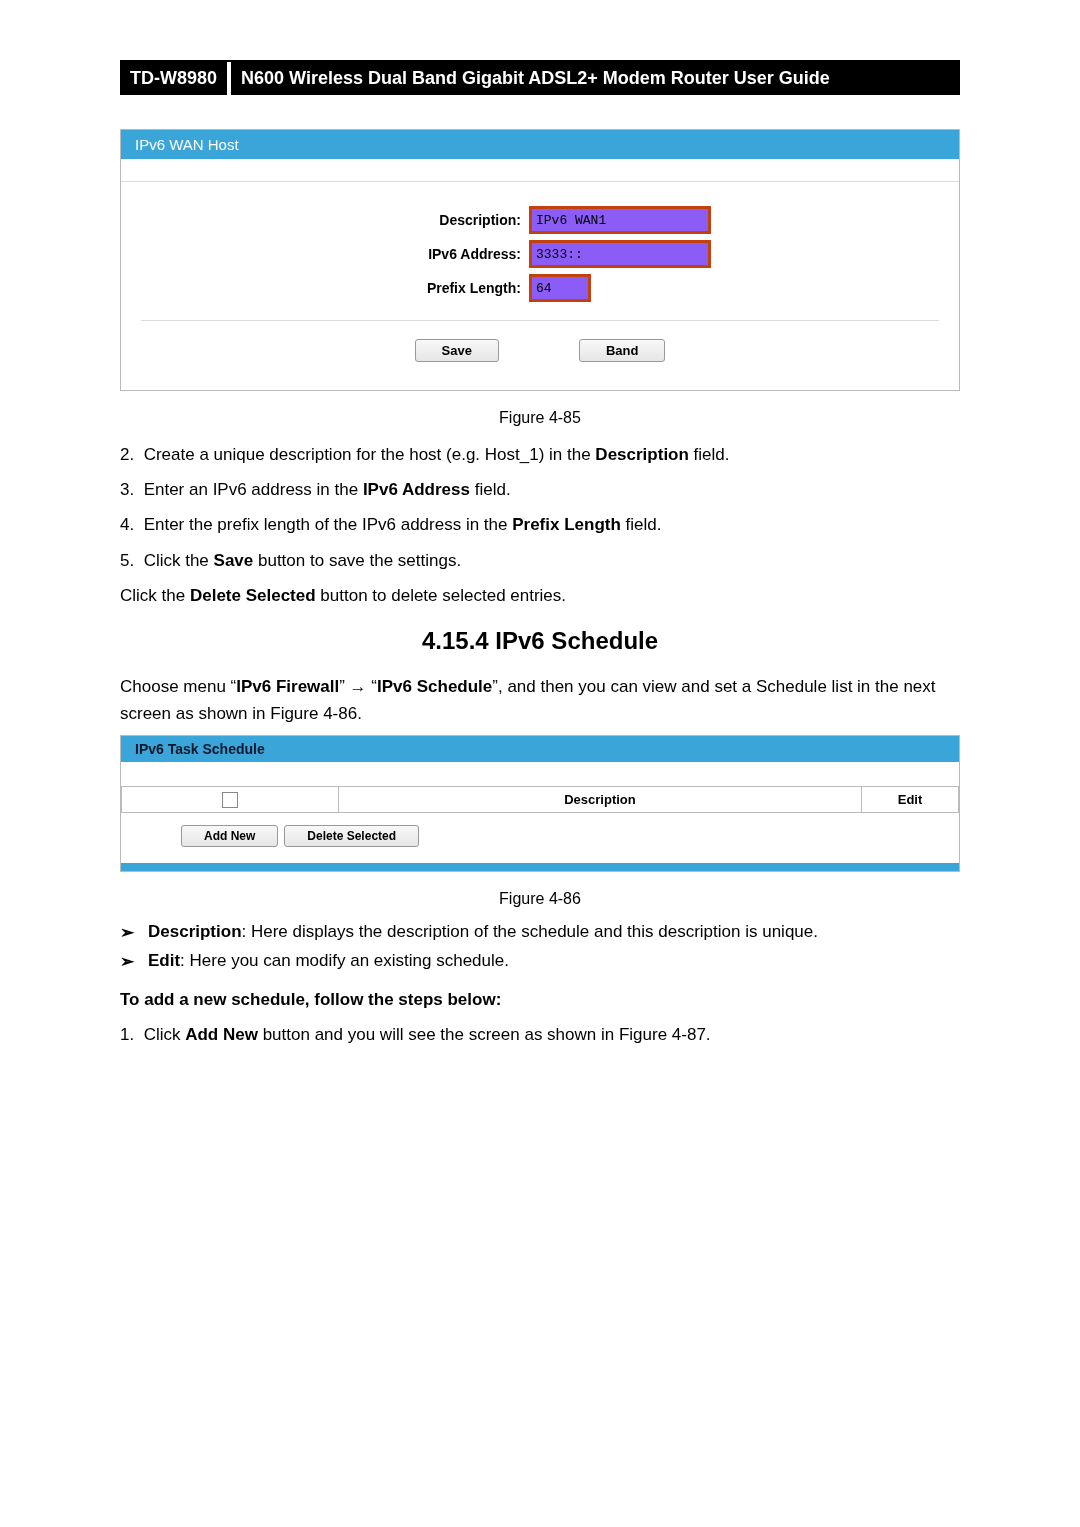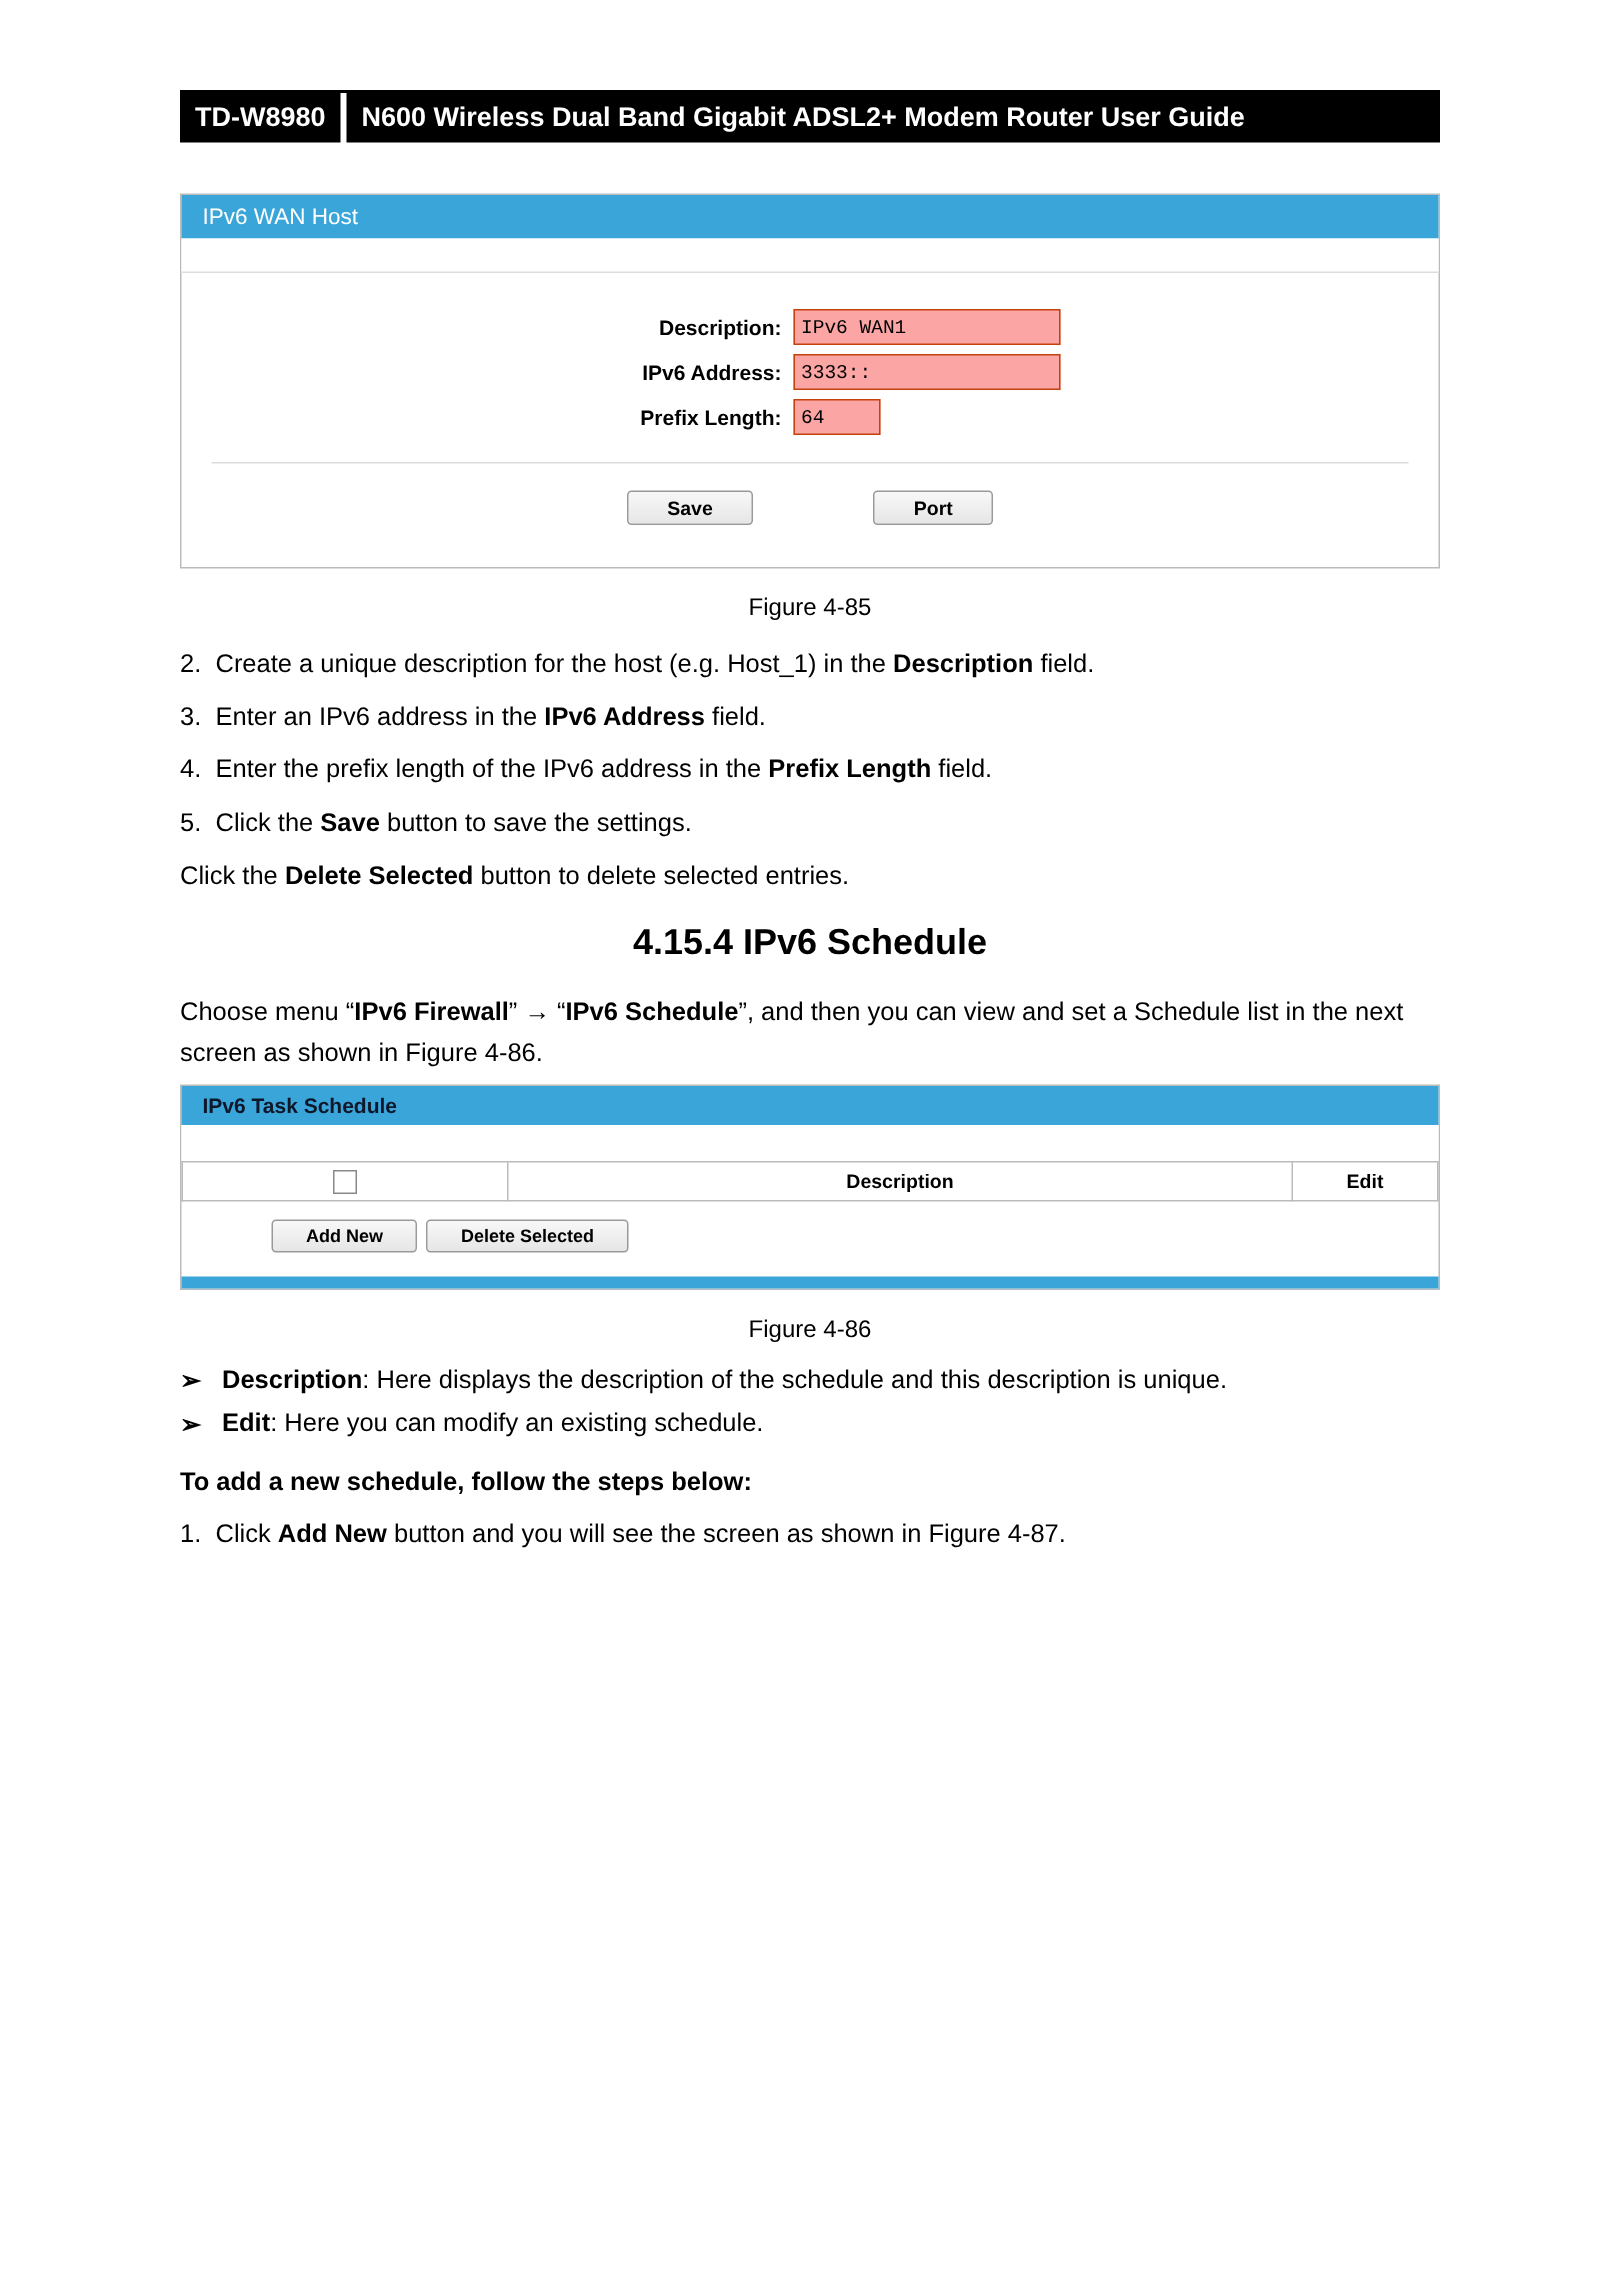--- a/index.html
+++ b/index.html
@@ -66,22 +66,22 @@
     width: 380px;
     text-align: right;
     font-weight: bold;
     font-size: 14px;
     padding-right: 8px;
   }
   .form-input {
     font-family: "Courier New", monospace;
     font-size: 13px;
     padding: 2px 4px;
-    border: 1px solid #c2410c;
-    background: #fca5a5;
+    border: 3px solid #c2410c;
+    background: #8b5cf6;
     min-width: 110px;
     height: 18px;
   }
   .form-input.small { min-width: 48px; width: 48px; }
   .port-sep { padding: 0 6px; font-size: 14px; }
   .panel85-buttons {
     display: flex;
     justify-content: center;
     gap: 80px;
     padding: 18px 0 14px 0;
@@ -208,21 +208,21 @@
       <div class="form-row">
         <div class="form-label">IPv6 Address:</div>
         <input class="form-input" value="3333::" style="">
       </div>
       <div class="form-row">
         <div class="form-label">Prefix Length:</div>
         <input class="form-input small" value="64" style="">
       </div>
       <div class="panel85-buttons">
         <button class="btn">Save</button>
-        <button class="btn">Port</button>
+        <button class="btn">Band</button>
       </div>
     </div>
   </div>
 
   <div class="fig-caption">Figure 4-85</div>
 
   <p class="body-text indent">
     <span>2.</span>&nbsp;&nbsp;<span>Create a unique description for the host (e.g. Host_1) in the </span><b>Description</b><span> field.</span>
   </p>
   <p class="body-text indent">

